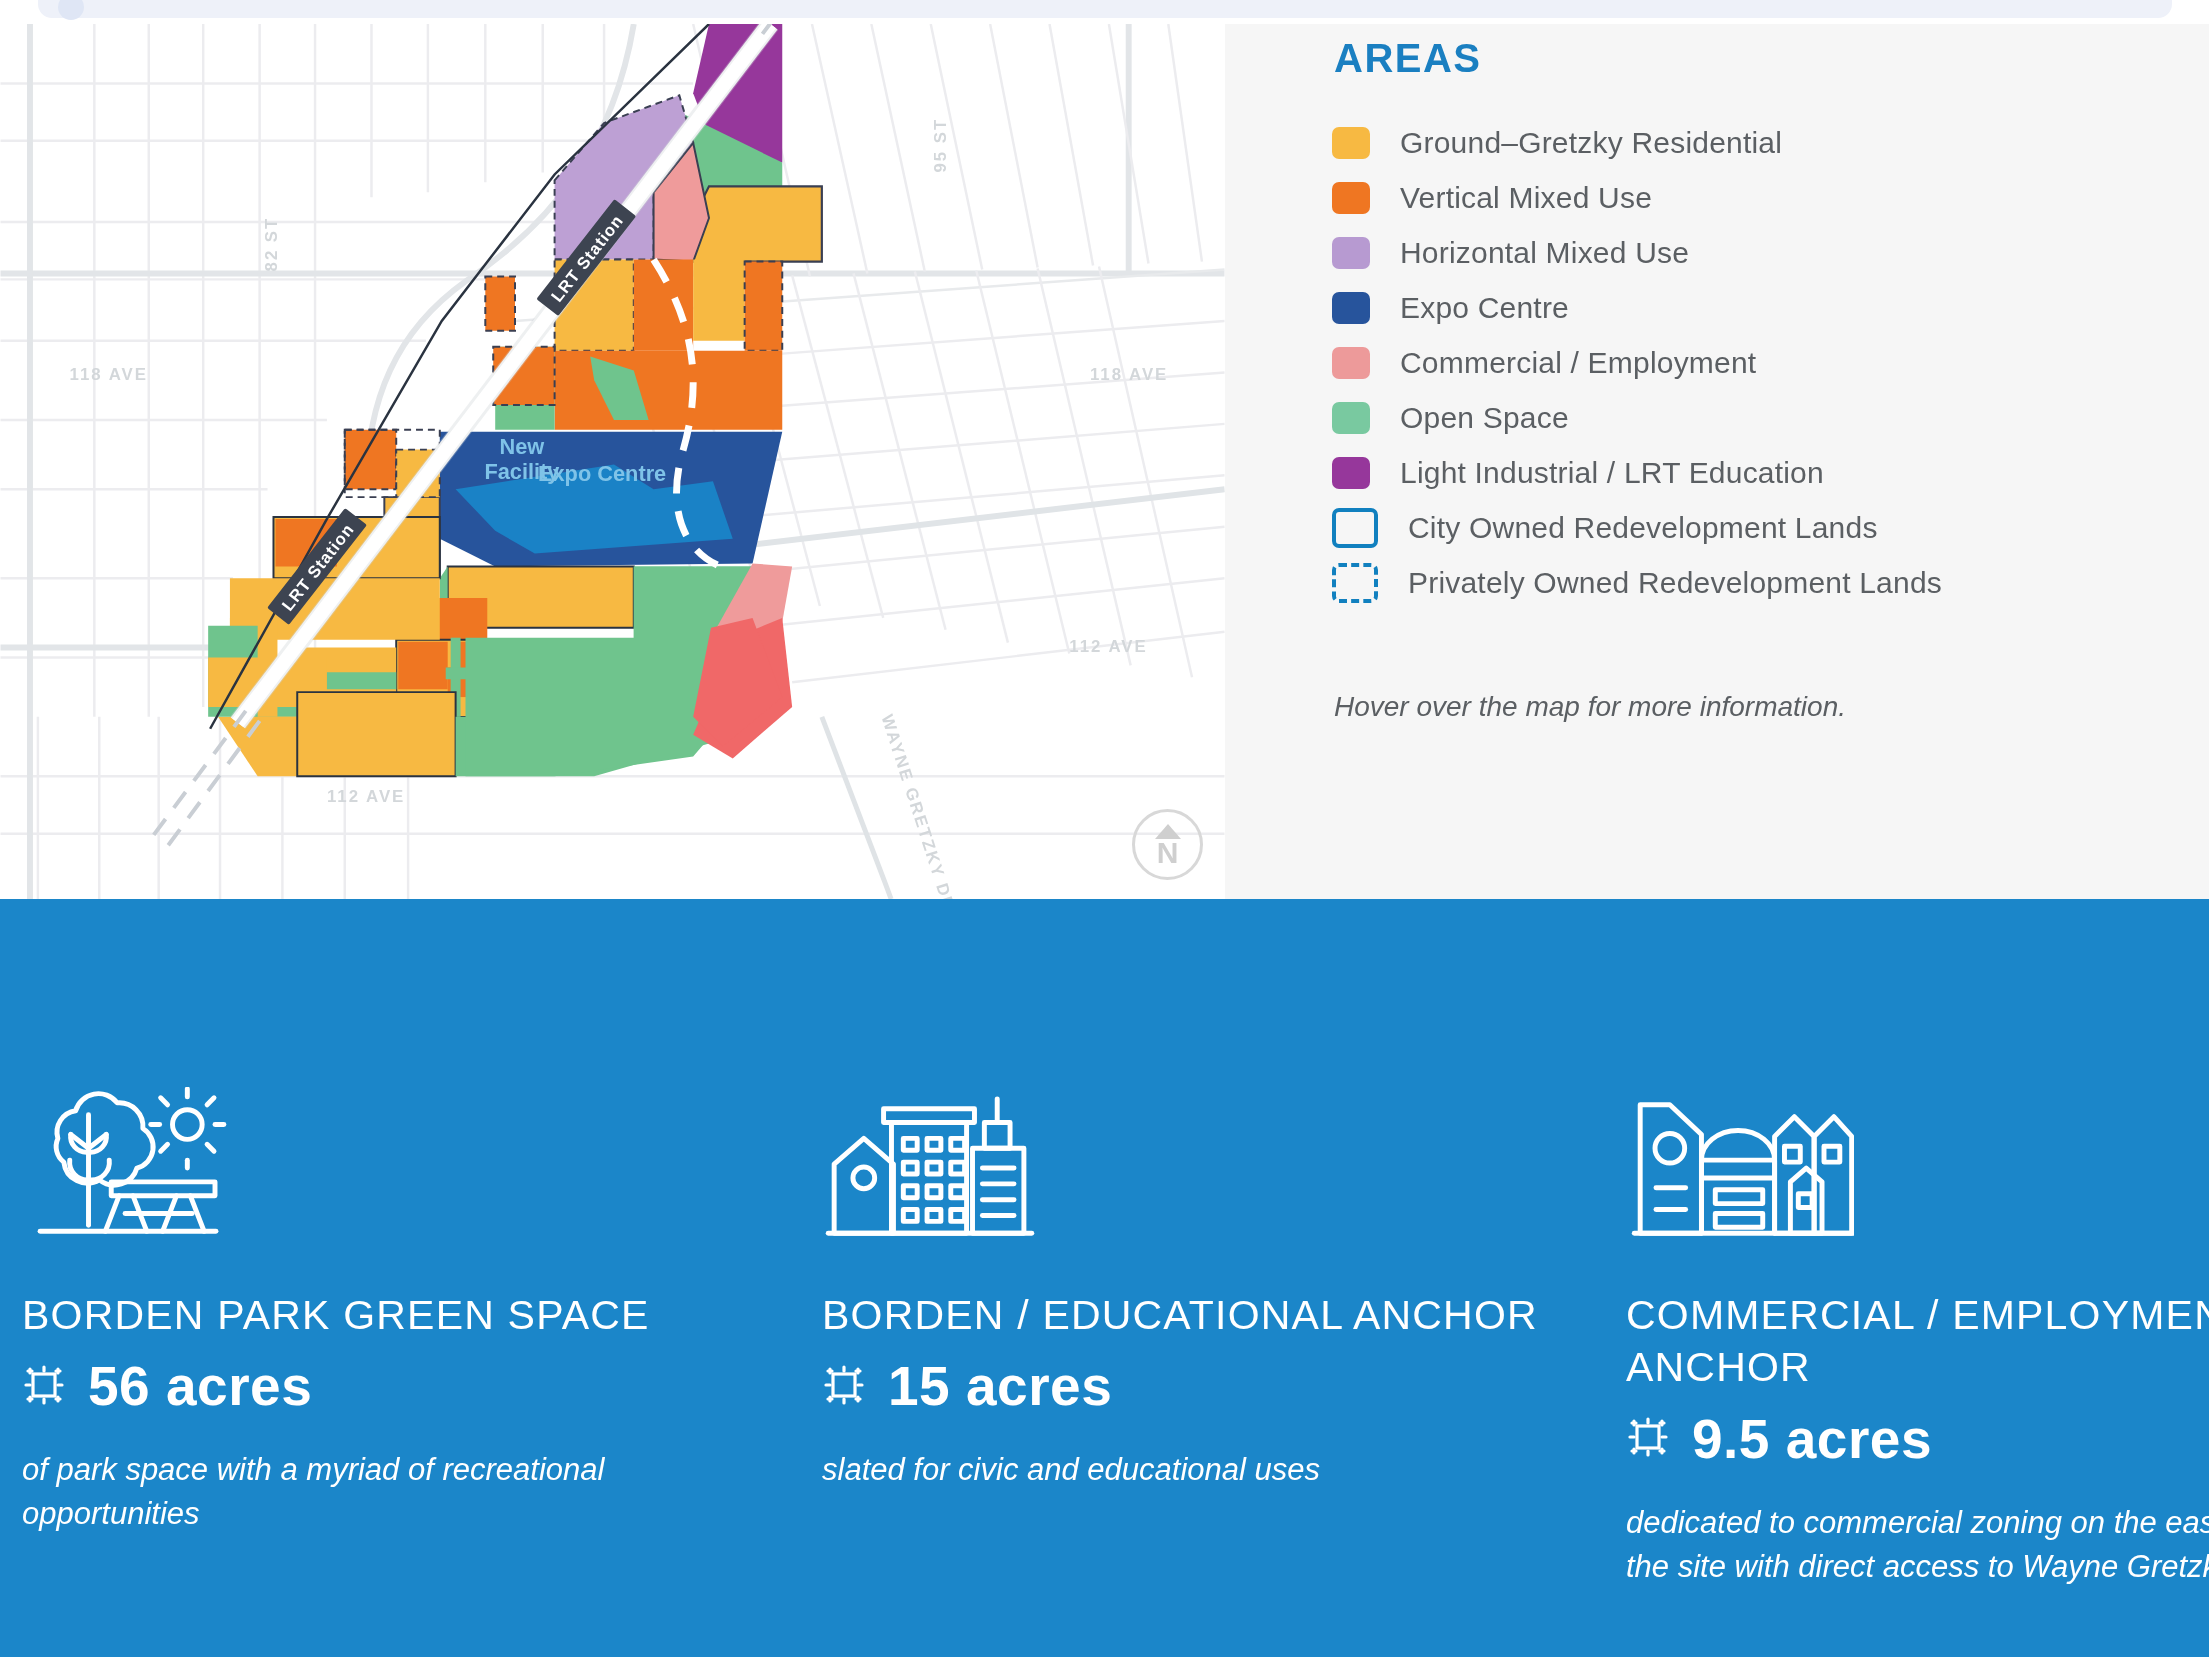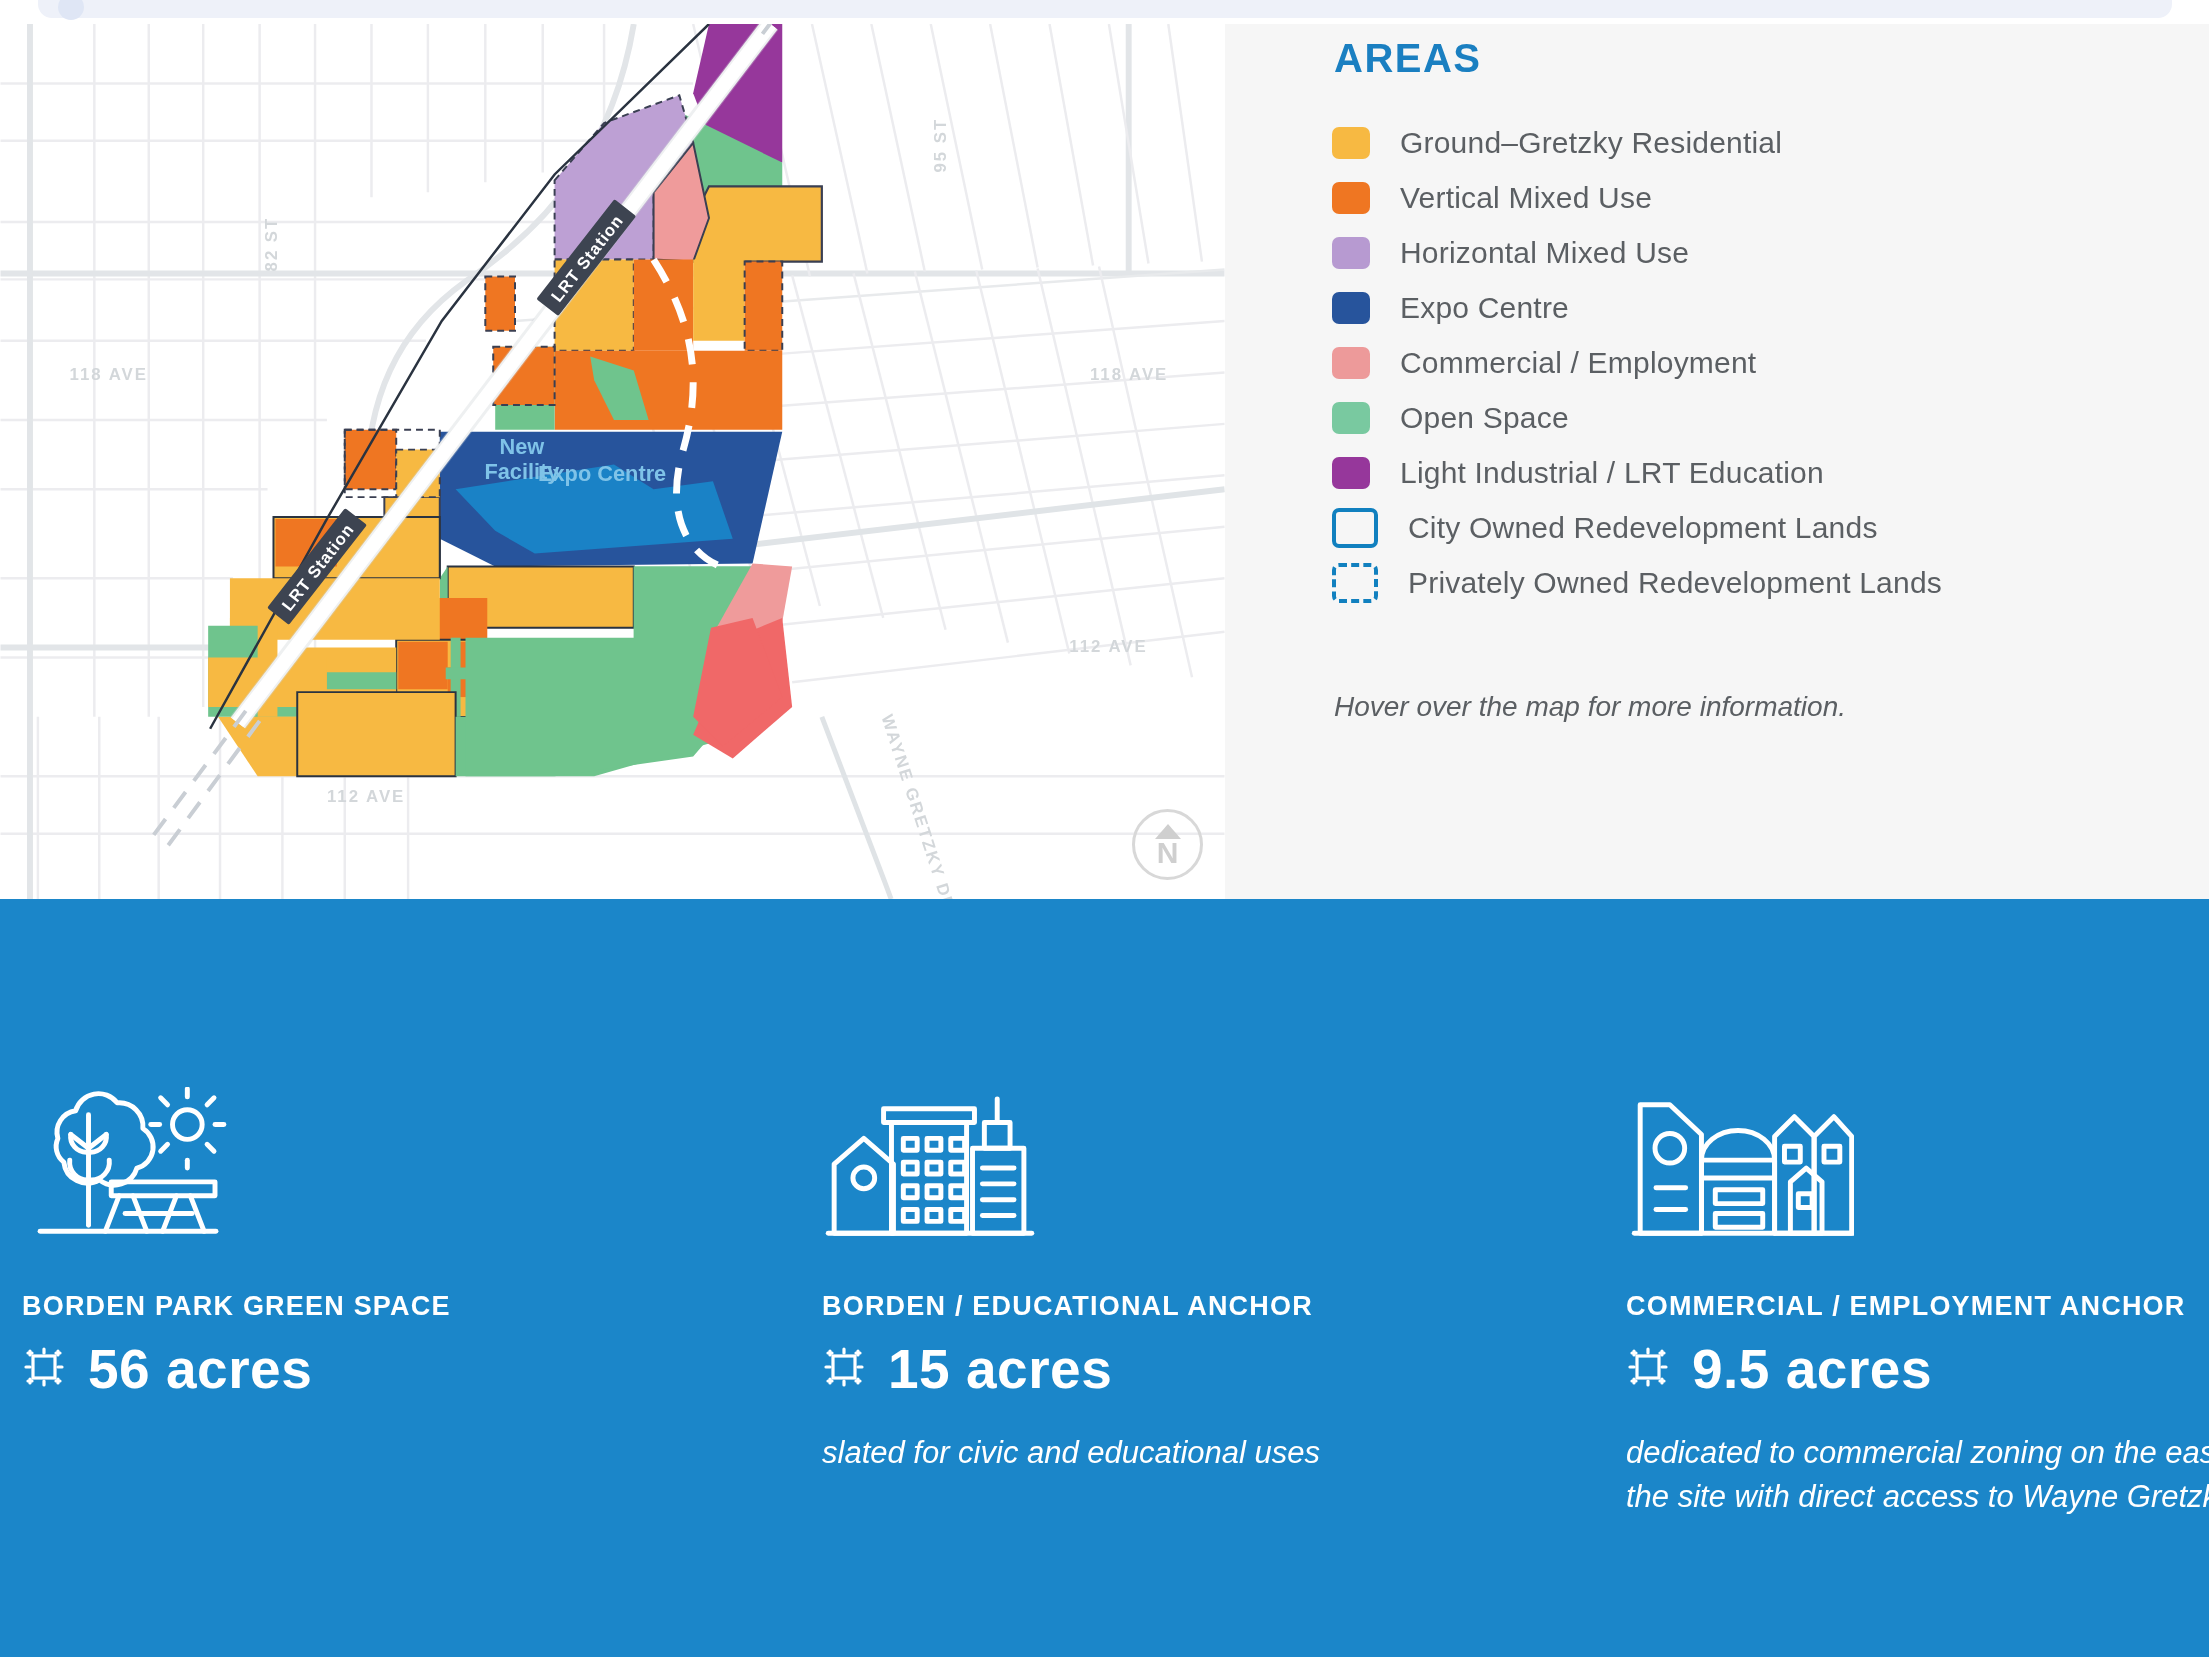--- a/index.html
+++ b/index.html
@@ -74,21 +74,21 @@
     background:#1b86c9;
   }
   .stats-inner{position:absolute;left:0;top:0;width:2210px;height:758px;}
   .stat-col{position:absolute;top:188px;color:#ffffff;}
   .stat-col.c1{left:22px;width:693px;}
   .stat-col.c2{left:822px;width:693px;}
   .stat-col.c3{left:1626px;width:713px;}
 
   .stat-icon{height:168px;margin-bottom:34px;}
   .stat-heading{
-    font-size:27px;font-weight:bold;letter-spacing:1.2px;line-height:1.28;
+    font-size:41px;font-weight:normal;letter-spacing:1.2px;line-height:1.28;
     margin:0 0 18px 0;white-space:nowrap;
   }
   .stat-heading.wrap{white-space:normal;width:634px;}
   .stat-value-row{display:flex;align-items:center;gap:22px;margin-bottom:34px;}
   .stat-value{font-size:55px;font-weight:bold;letter-spacing:0.5px;line-height:1;}
   .stat-desc{
     font-size:31px;font-style:italic;line-height:1.42;color:#ffffff;
   }
   .stat-desc.c1{width:693px;}
   .stat-desc.c3{width:733px;}
@@ -406,20 +406,21 @@
                 <path d="M8 34 v4"></path>
                 <path d="M36 34 v4"></path>
               <path d="M22 4 v4"></path>
                 <path d="M22 36 v4"></path>
                 <path d="M4 22 h4"></path>
                 <path d="M36 22 h4"></path>
             </svg>
           </span>
           <span class="stat-value">56 acres</span>
         </div>
+        <div class="stat-desc c1">of park space with a myriad of recreational opportunities</div>
       </div>
 
       <div class="stat-col c2">
         <div class="stat-icon">
           <svg width="218" height="168" viewBox="0 0 220 170" fill="none" stroke="#ffffff" stroke-width="5" stroke-linecap="round" stroke-linejoin="round">
             <path d="M12 148 V78 L42 52 L72 78 V148 Z"></path>
             <circle cx="42" cy="92" r="11"></circle>
             <rect x="62" y="22" width="92" height="14"></rect>
             <path d="M70 36 V148 H146 V36"></path>
             <rect x="82" y="52" width="14" height="12"></rect>

